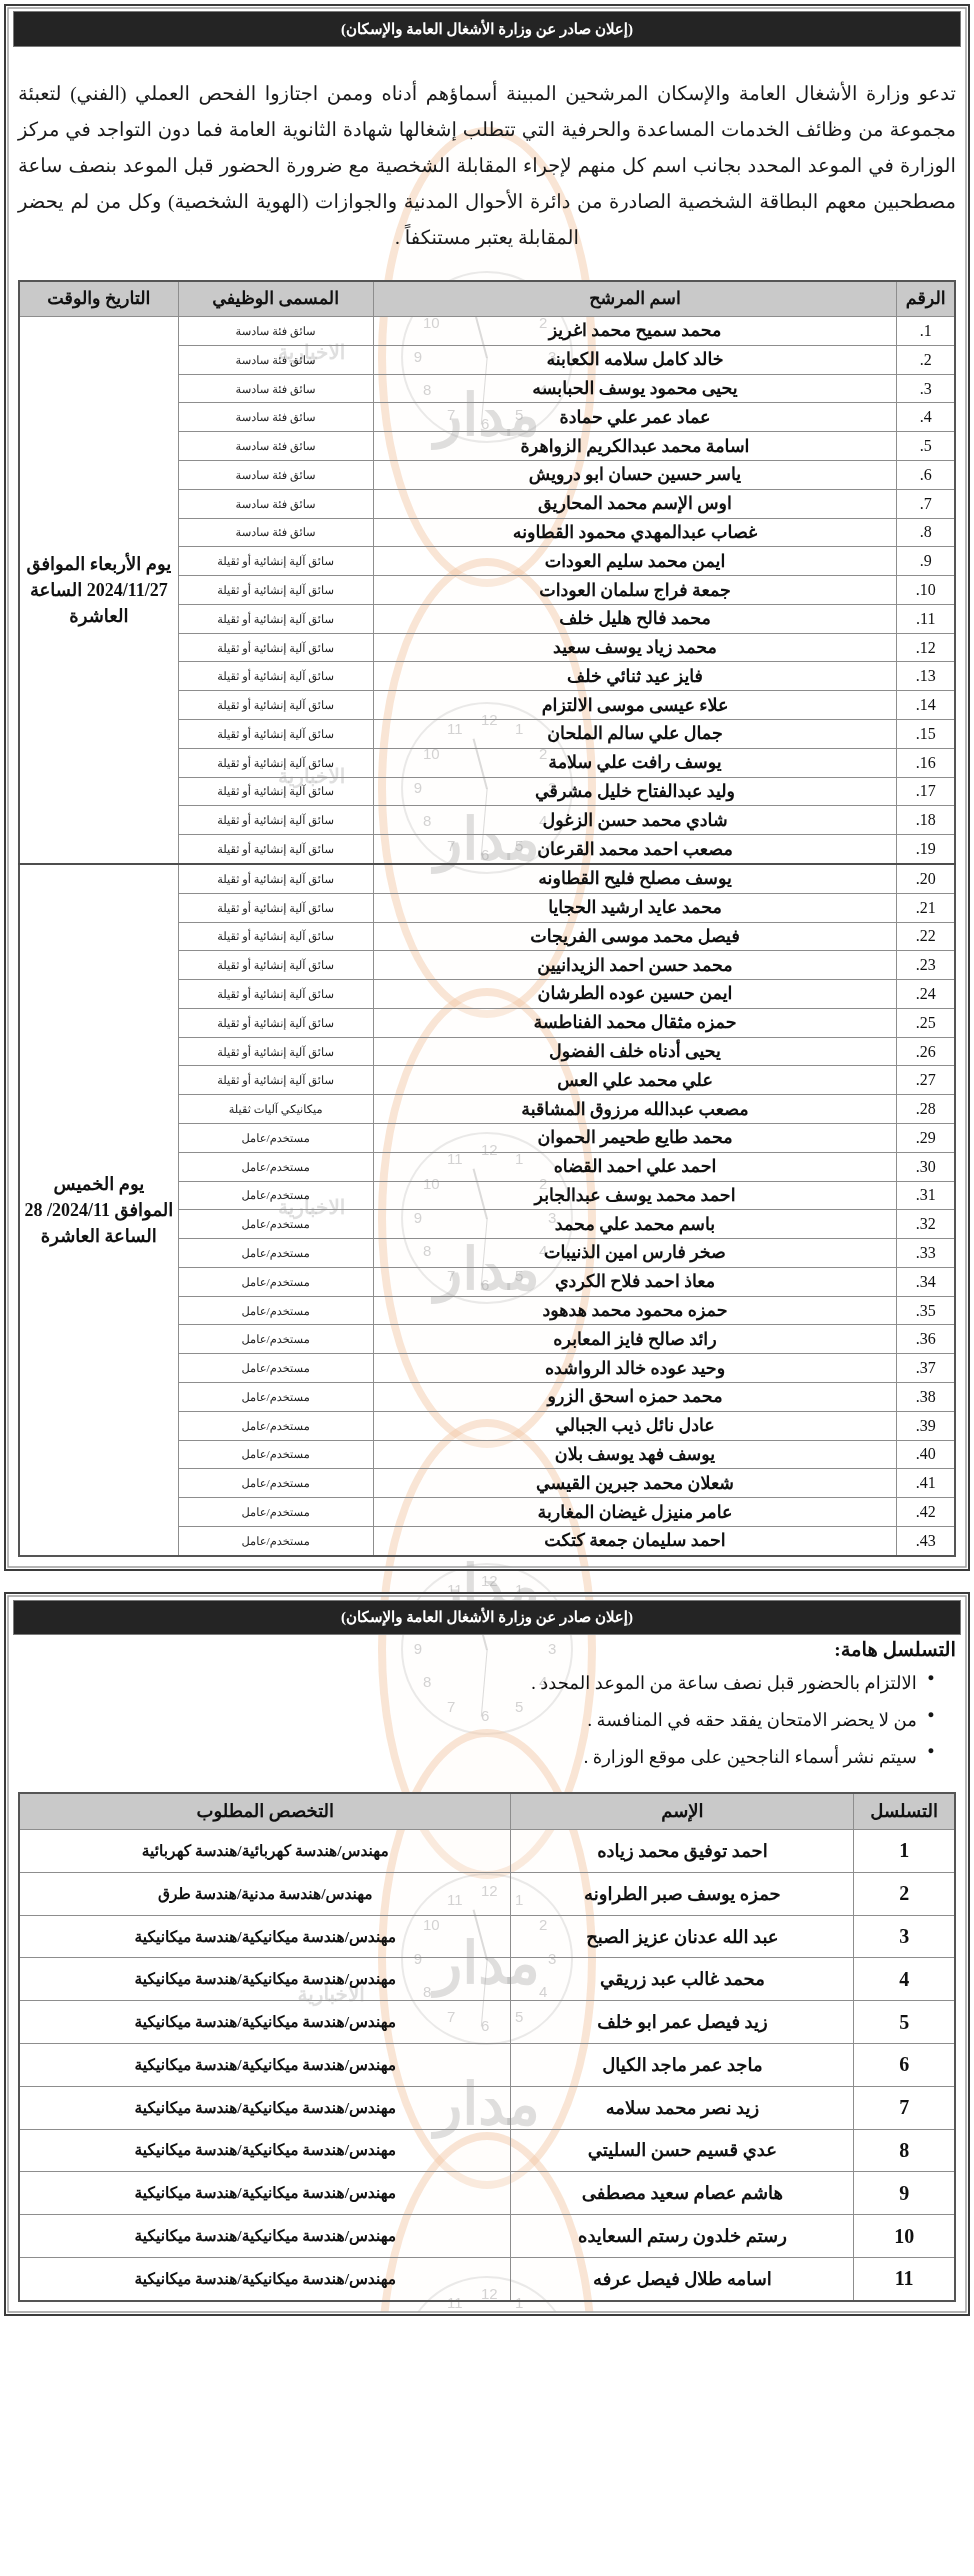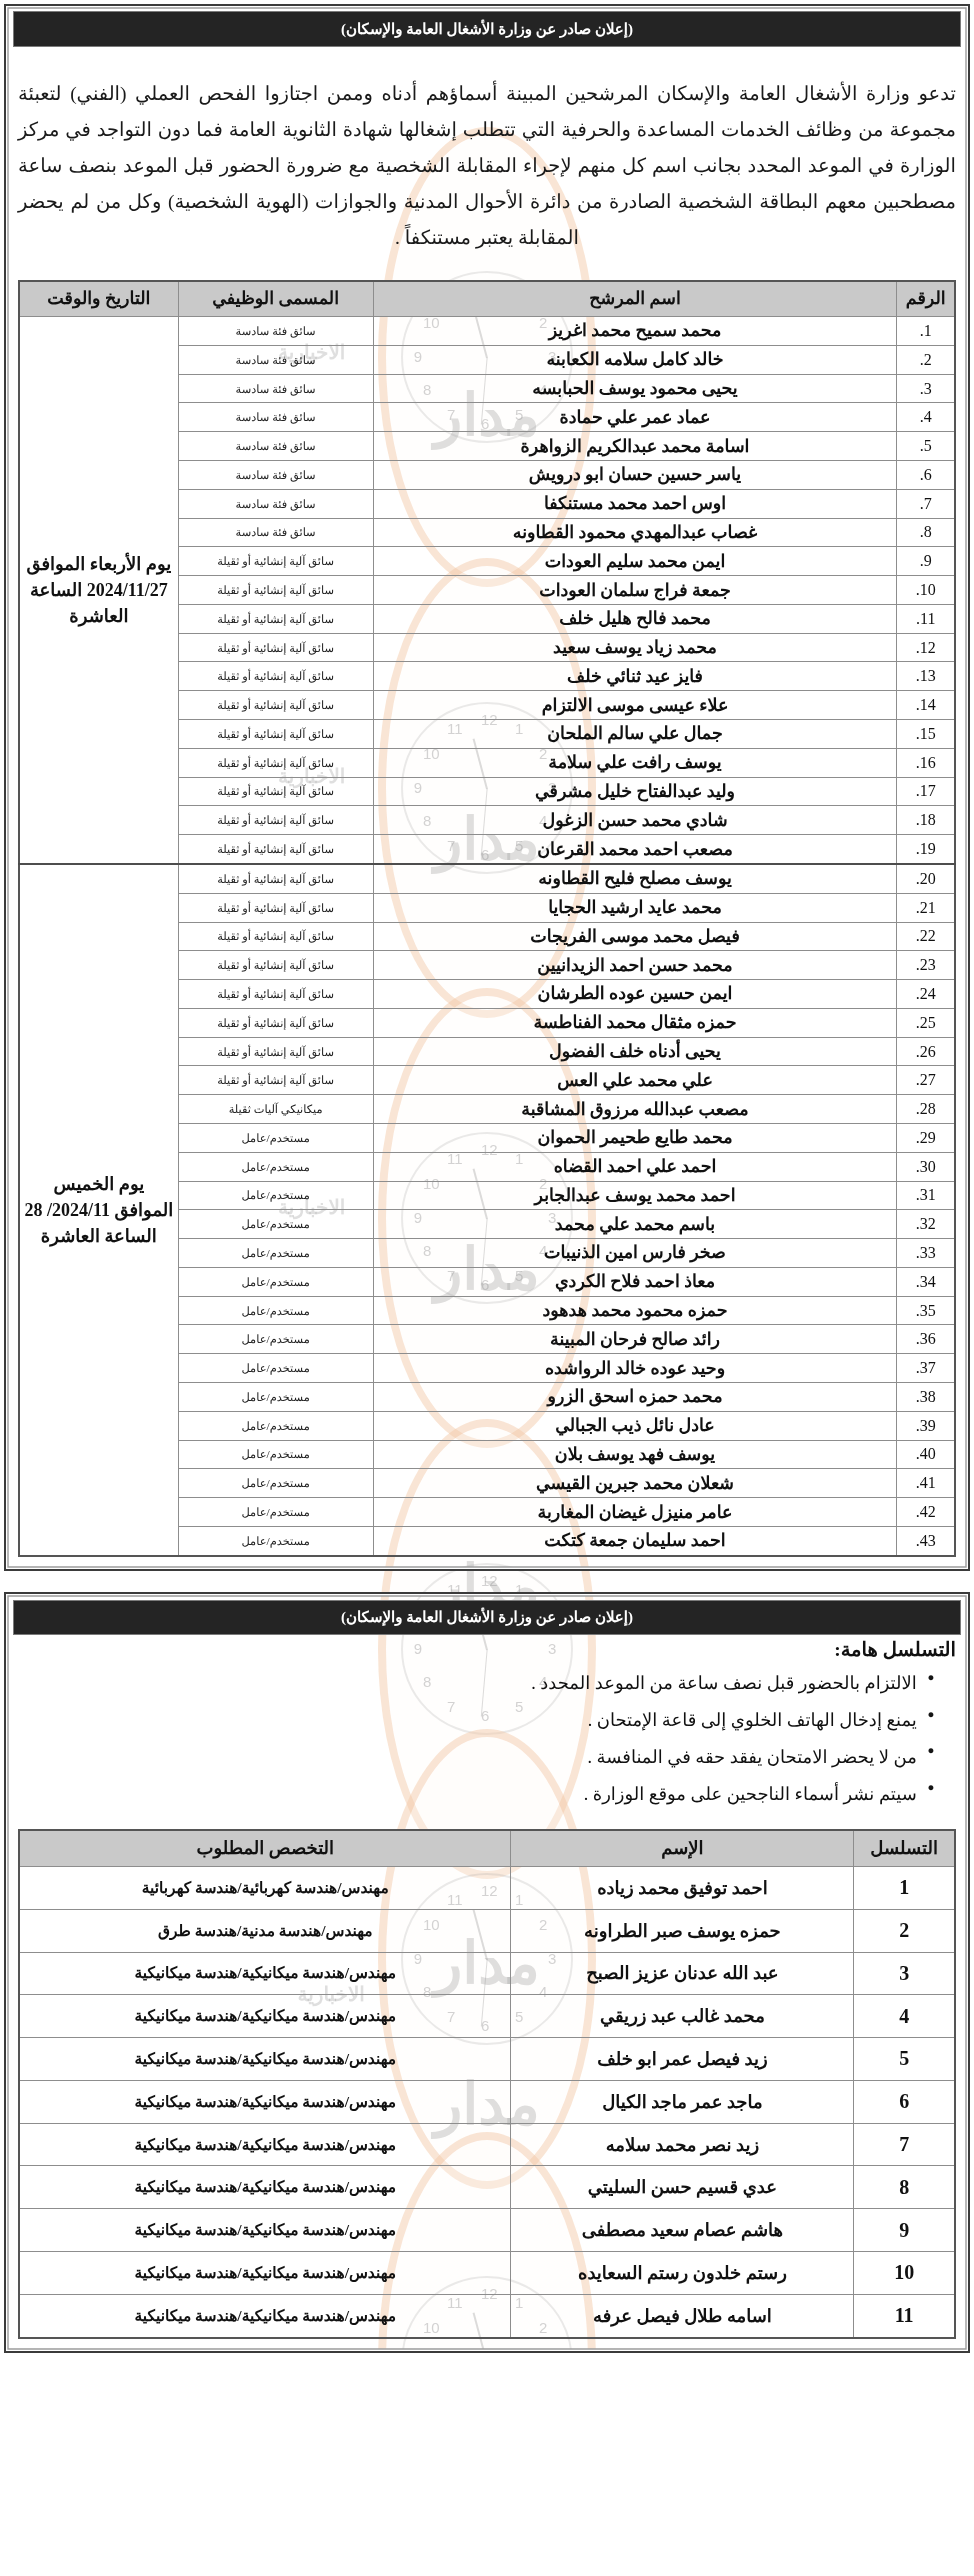--- a/index.html
+++ b/index.html
@@ -372,21 +372,21 @@
             <td class="name">اسامة محمد عبدالكريم الزواهرة</td>
             <td class="title">سائق فئة سادسة</td>
           </tr>
           <tr>
             <td class="num">.6</td>
             <td class="name">ياسر حسين حسان ابو درويش</td>
             <td class="title">سائق فئة سادسة</td>
           </tr>
           <tr>
             <td class="num">.7</td>
-            <td class="name">اوس احمد محمد مستنكفا</td>
+            <td class="name">اوس الإسم محمد المحاريق</td>
             <td class="title">سائق فئة سادسة</td>
           </tr>
           <tr>
             <td class="num">.8</td>
             <td class="name">غصاب عبدالمهدي محمود القطاونه</td>
             <td class="title">سائق فئة سادسة</td>
           </tr>
           <tr>
             <td class="num">.9</td>
             <td class="name">ايمن محمد سليم العودات</td>
@@ -518,21 +518,21 @@
             <td class="name">معاذ احمد فلاح الكردي</td>
             <td class="title">مستخدم/عامل</td>
           </tr>
           <tr>
             <td class="num">.35</td>
             <td class="name">حمزه محمود محمد هدهود</td>
             <td class="title">مستخدم/عامل</td>
           </tr>
           <tr>
             <td class="num">.36</td>
-            <td class="name">رائد صالح فرحان المبينة</td>
+            <td class="name">رائد صالح فايز المعابره</td>
             <td class="title">مستخدم/عامل</td>
           </tr>
           <tr>
             <td class="num">.37</td>
             <td class="name">وحيد عوده خالد الرواشده</td>
             <td class="title">مستخدم/عامل</td>
           </tr>
           <tr>
             <td class="num">.38</td>
             <td class="name">محمد حمزه اسحق الزرو</td>
@@ -570,21 +570,20 @@
   <section class="announce second">
 
     <div class="banner">
       <div class="line1">(إعلان صادر عن وزارة الأشغال العامة والإسكان)</div>
     </div>
 
 
     <div class="notes-title">التسلسل هامة:</div>
     <ul class="notes" id="notes-list">
         <li>الالتزام بالحضور قبل نصف ساعة من الموعد المحدد .</li>
-        <li>يمنع إدخال الهاتف الخلوي إلى قاعة الإمتحان .</li>
         <li>من لا يحضر الامتحان يفقد حقه في المنافسة .</li>
         <li>سيتم نشر أسماء الناجحين على موقع الوزارة .</li>
       </ul>
 
     <table class="t2">
       <colgroup>
         <col style="width:101px">
         <col style="width:343px">
         <col>
       </colgroup>

